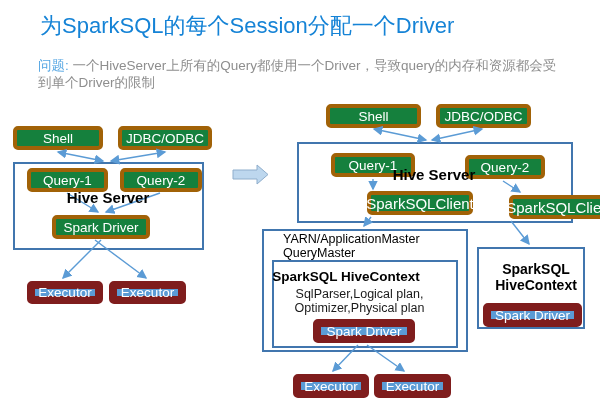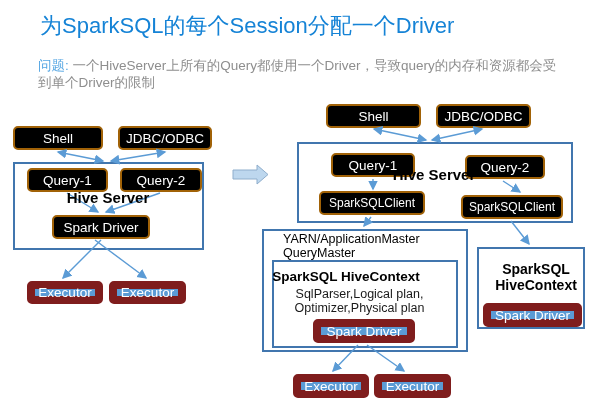--- a/index.html
+++ b/index.html
@@ -6,23 +6,23 @@
   #page{position:relative;width:600px;height:417px;background:#ffffff;overflow:hidden;
         font-family:"Liberation Sans", sans-serif;}
   #title{position:absolute;left:40px;top:11px;font-size:22px;font-weight:400;
          color:#1583d6;letter-spacing:0;white-space:nowrap;}
   #note{position:absolute;left:38px;top:57px;width:530px;font-size:13.5px;
         line-height:17px;color:#8e8e8e;}
   #note .lbl{color:#55a6e3;}
   .box{position:absolute;box-sizing:border-box;display:flex;align-items:center;
        justify-content:center;color:#ffffff;border-radius:5px;font-size:13.5px;
        white-space:nowrap;z-index:2;}
-  .light{background:#000000;border:2px solid #a16207;}
+  .light{background:#15803d;border:4px solid #a16207;}
   .dark{background:#5b9bd5;border:8px solid #7f1d1d;}
-  .small{font-size:12px;}
+  .small{font-size:15px;margin-left:48px;}
   .rect{position:absolute;box-sizing:border-box;border:2px solid #4176ae;
         background:transparent;z-index:1;}
   .blabel{position:absolute;font-weight:bold;color:#000;text-align:center;z-index:4;
           white-space:nowrap;}
   .yarn-title{position:absolute;left:283px;top:232px;font-size:12.5px;font-weight:normal;
           color:#000;line-height:14px;z-index:4;}
   .ctx-sub{position:absolute;left:272px;width:175px;text-align:center;font-size:12.5px;
           color:#1a1a1a;z-index:4;white-space:nowrap;}
   #arrows{position:absolute;left:0;top:0;z-index:3;pointer-events:none;}
 </style>

